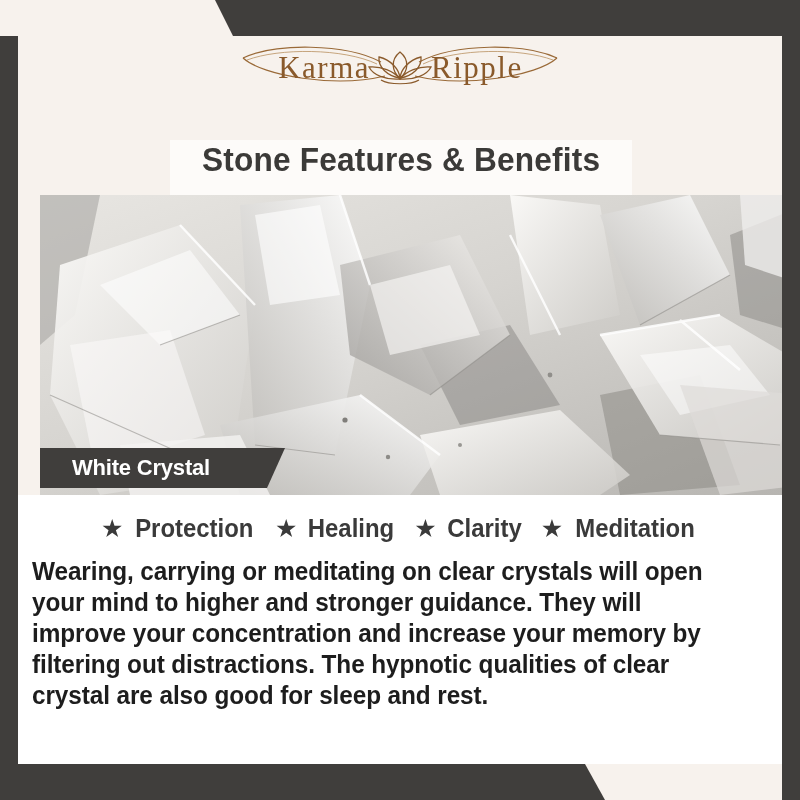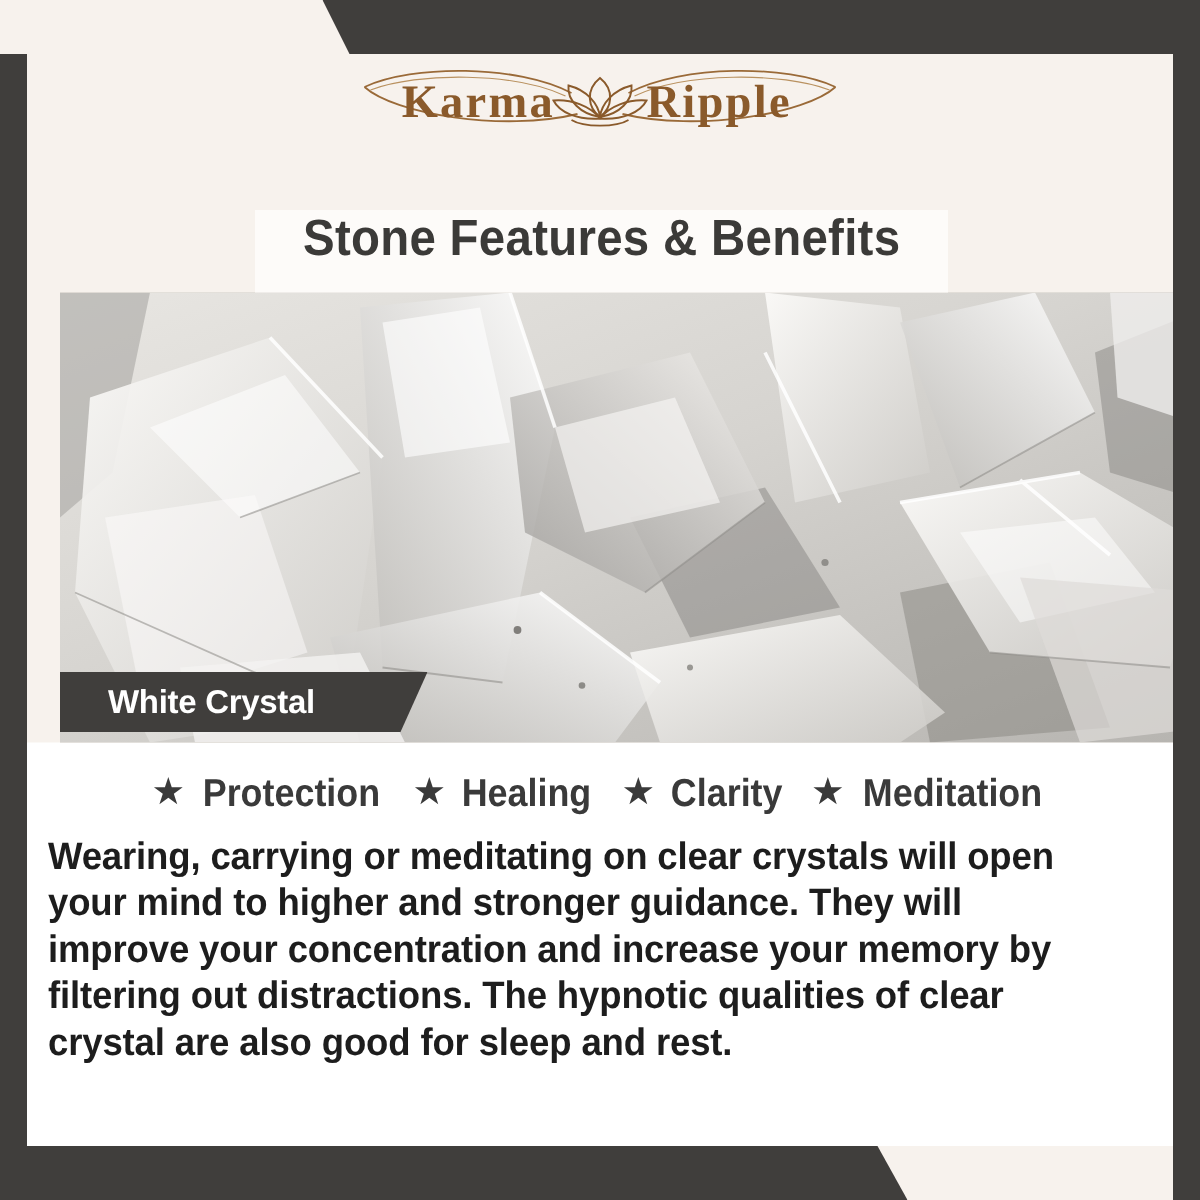--- a/index.html
+++ b/index.html
@@ -58,21 +58,20 @@
     z-index: 2;
   }
   .logo-wrap {
     position: absolute;
     top: 42px;
     left: 0;
     width: 800px;
     display: flex;
     justify-content: center;
     align-items: center;
-    font-weight: bold;
   }
   .logo-svg { display: block; }
 
   
   .title-banner {
     position: absolute;
     top: 140px;
     left: 170px;
     width: 462px;
     height: 55px;

